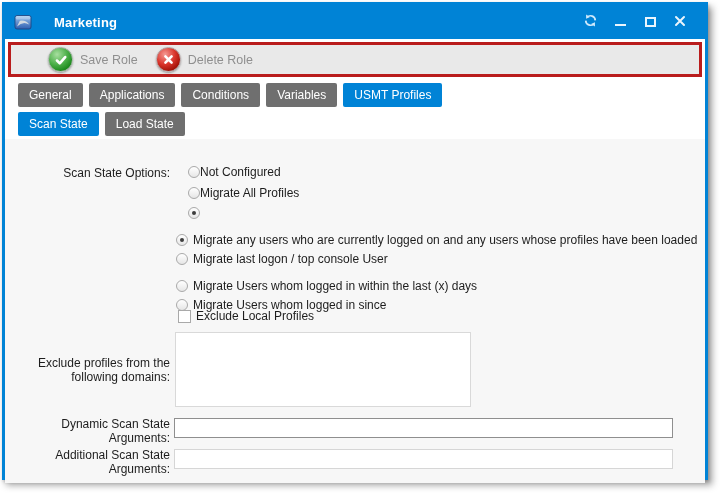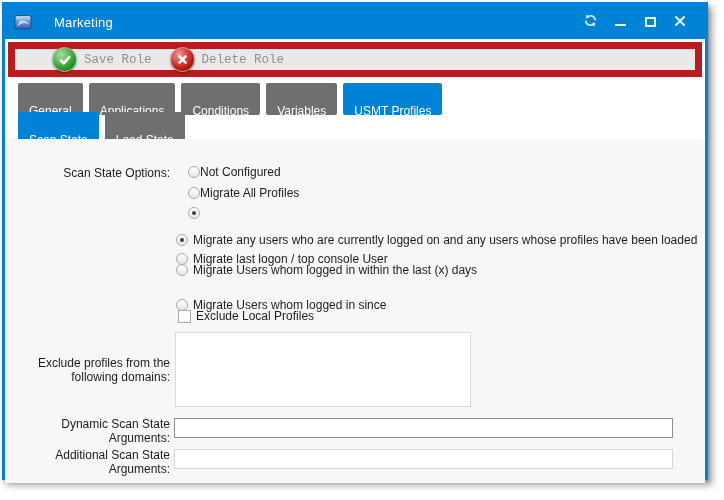--- a/index.html
+++ b/index.html
@@ -16,52 +16,52 @@
     border:3px solid var(--accent,#0083d6); background:#fff;
     box-shadow:4px 5px 7px rgba(0,0,0,.38), 1px 2px 3px rgba(0,0,0,.18);
   }
 
   
   .titlebar {
     height:34px; background:var(--accent,#0083d6);
     display:flex; align-items:center; padding:0 6px 0 9px;
   }
   .app-icon { width:18px; height:18px; display:inline-flex; }
-  .title { color:#fff; font-weight:normal; font-size:13px; margin-left:7px; letter-spacing:.2px;padding-left:15px; }
+  .title { color:#fff; font-weight:bold; font-size:13px; margin-left:7px; letter-spacing:.2px;padding-left:15px; }
   .controls { margin-left:auto; display:flex; gap:4px; padding-right:6px; }
   .ctrl {
     width:26px; height:24px; background:transparent; border:none; padding:0;
     display:flex; align-items:center; justify-content:center; cursor:pointer;
   }
   .min-glyph { width:11px; height:2px; background:#eaf5fd; margin-top:6px; }
   .max-glyph { width:11px; height:10px; border:2px solid #eaf5fd; }
 
   
   .win-body { position:relative; height:444px; background:#fff; }
 
   .toolbar {
     position:absolute; left:3px; top:3px; width:calc(100% - 6px); height:35px;
-    background:var(--toolbar-bg,#e9e9e9); border:7px solid #b91c1c;
-    display:flex; align-items:center; padding-left:32px; gap:8px;font-family:Liberation Mono, monospace;
+    background:var(--toolbar-bg,#e9e9e9); border:3px solid #b91c1c;
+    display:flex; align-items:flex-start; padding-left:32px; gap:8px;
   }
   .tool-btn { display:flex; align-items:center; gap:7px; background:none; border:none; padding:2px 5px; cursor:pointer; font-family:inherit; }
   .tool-label { color:var(--toolbar-text,#8f8f8f); font-size:12.5px; }
   .icon-ball {
     width:25px; height:25px; border-radius:50%;
     display:flex; align-items:center; justify-content:center;
     box-shadow:0 1px 2px rgba(0,0,0,.35);
   }
   .icon-ball.green { background:radial-gradient(circle at 35% 28%, #a8dfa0, #4db04a 45%, #1e8a1e 75%, #156a15); border:1px solid #9fb39f; }
   .icon-ball.red   { background:radial-gradient(circle at 35% 28%, #f59a94, #d9342b 45%, #a31208 75%, #7c0d05); border:1px solid #b39f9f; }
 
   .tabs-row { position:absolute; left:13px; display:flex; gap:6px; }
   .tabs-main { top:44px; }
   .tabs-sub  { top:73px; }
   .tab {
-    height:24px; line-height:24px; padding:16px 11px; font-size:12px; color:#fff;
+    height:24px; line-height:24px; padding:0 11px; font-size:12px; color:#fff;
     background:var(--tab-inactive,#6f6f6f); border:none; border-radius:2px;
     cursor:pointer; font-family:inherit; white-space:nowrap;
   }
   .tab.active { background:var(--accent,#0083d6); }
 
   .content-bg {
     position:absolute; left:0; top:100px; width:100%; height:calc(100% - 100px);
     background:var(--content-bg,#f7f7f7);
   }
 
@@ -195,21 +195,21 @@
       </div>
 
       <div class="opt-row gap5" style="left:171px; top:194px;">
         <span class="radio checked"></span>
         <span>Migrate any users who are currently logged on and any users whose profiles have been loaded</span>
       </div>
       <div class="opt-row gap5" style="left:171px; top:213px;">
         <span class="radio"></span>
         <span>Migrate last logon / top console User</span>
       </div>
-      <div class="opt-row gap5" style="left:171px; top:224px;">
+      <div class="opt-row gap5" style="left:171px; top:240px;">
         <span class="radio"></span>
         <span>Migrate Users whom logged in within the last (x) days</span>
       </div>
       <div class="opt-row gap5" style="left:171px; top:251px;margin-top:8px;">
         <span class="radio"></span>
         <span>Migrate Users whom logged in since</span>
       </div>
 
       <div class="opt-row gap5" style="left:173px; top:270px;">
         <span class="checkbox" id="exclude-local-box"></span>

